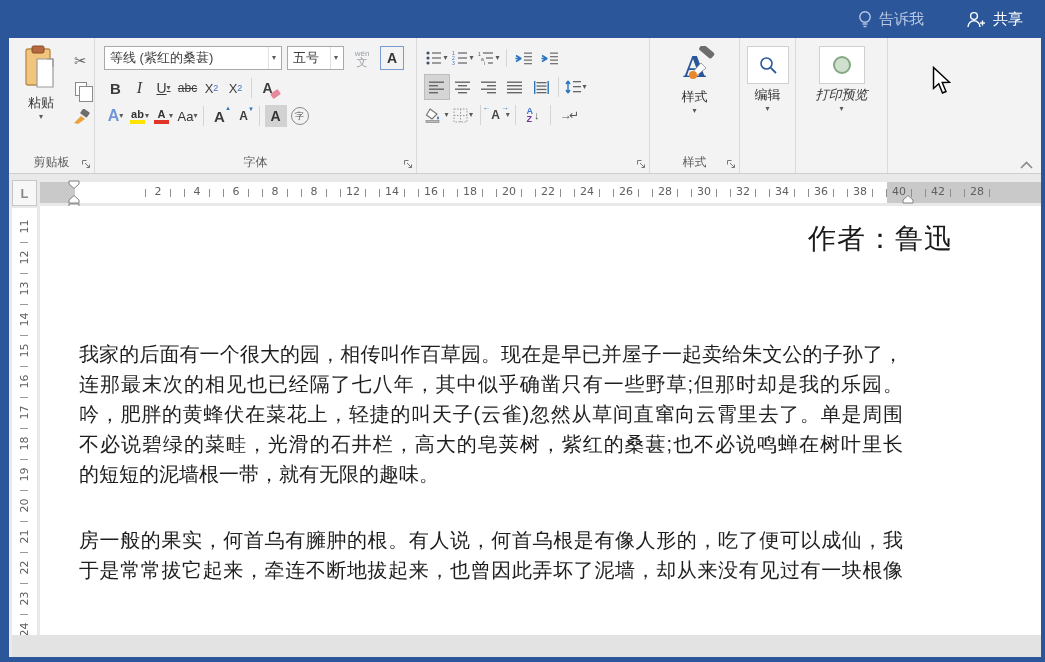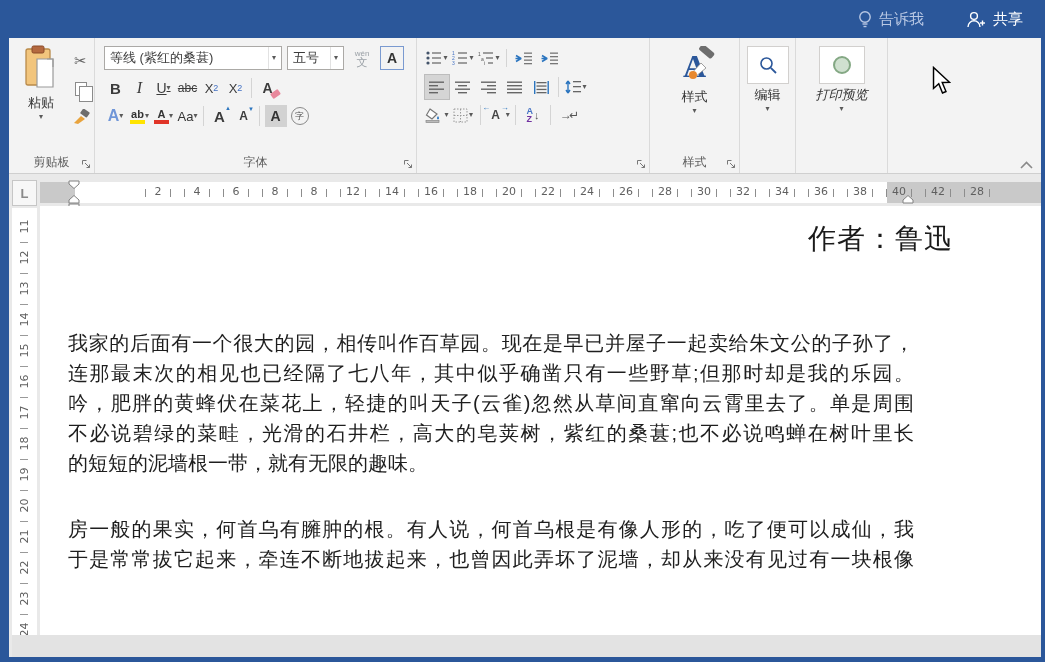--- a/index.html
+++ b/index.html
@@ -109,21 +109,21 @@
   .htick { position:absolute; top:7px; width:1px; height:8px; background:#8d8d8d; }
   .v-ruler { position:absolute; left:3px; top:34px; width:25px; height:427px; background:#fff; }
   .vnum { position:absolute; left:4px; width:16px; text-align:center; font-size:11px; color:#5f5f5f; transform:rotate(-90deg); font-family:"DejaVu Sans",sans-serif; }
   .vtick { position:absolute; left:8px; width:8px; height:1px; background:#999; }
   .marker { position:absolute; }
   .page { position:absolute; left:31px; top:32px; width:1001px; height:429px; background:#fff; }
   .bottom-strip { position:absolute; left:3px; top:461px; width:1029px; height:22px; background:#e3e3e3; }
 
   .author-line { position:absolute; top:14px; right:88px; font-size:28px; color:#1b1b1b; letter-spacing:1px; }
   .doc-body { position:absolute; left:28px; top:122px; width:846px; color:#1e1e1e; }
-  .para { margin:0; }
+  .para { margin:11px; }
   .para + .para { margin-top:36px; }
   .line { font-size:20px; line-height:30px; text-align:justify; text-align-last:justify; white-space:nowrap; }
   .line.nojust { text-align-last:left; }
 
   .cursor { position:absolute; left:932px; top:66px; z-index:50; }
 </style>
 </head>
 <body>
 
 <div class="screen">

